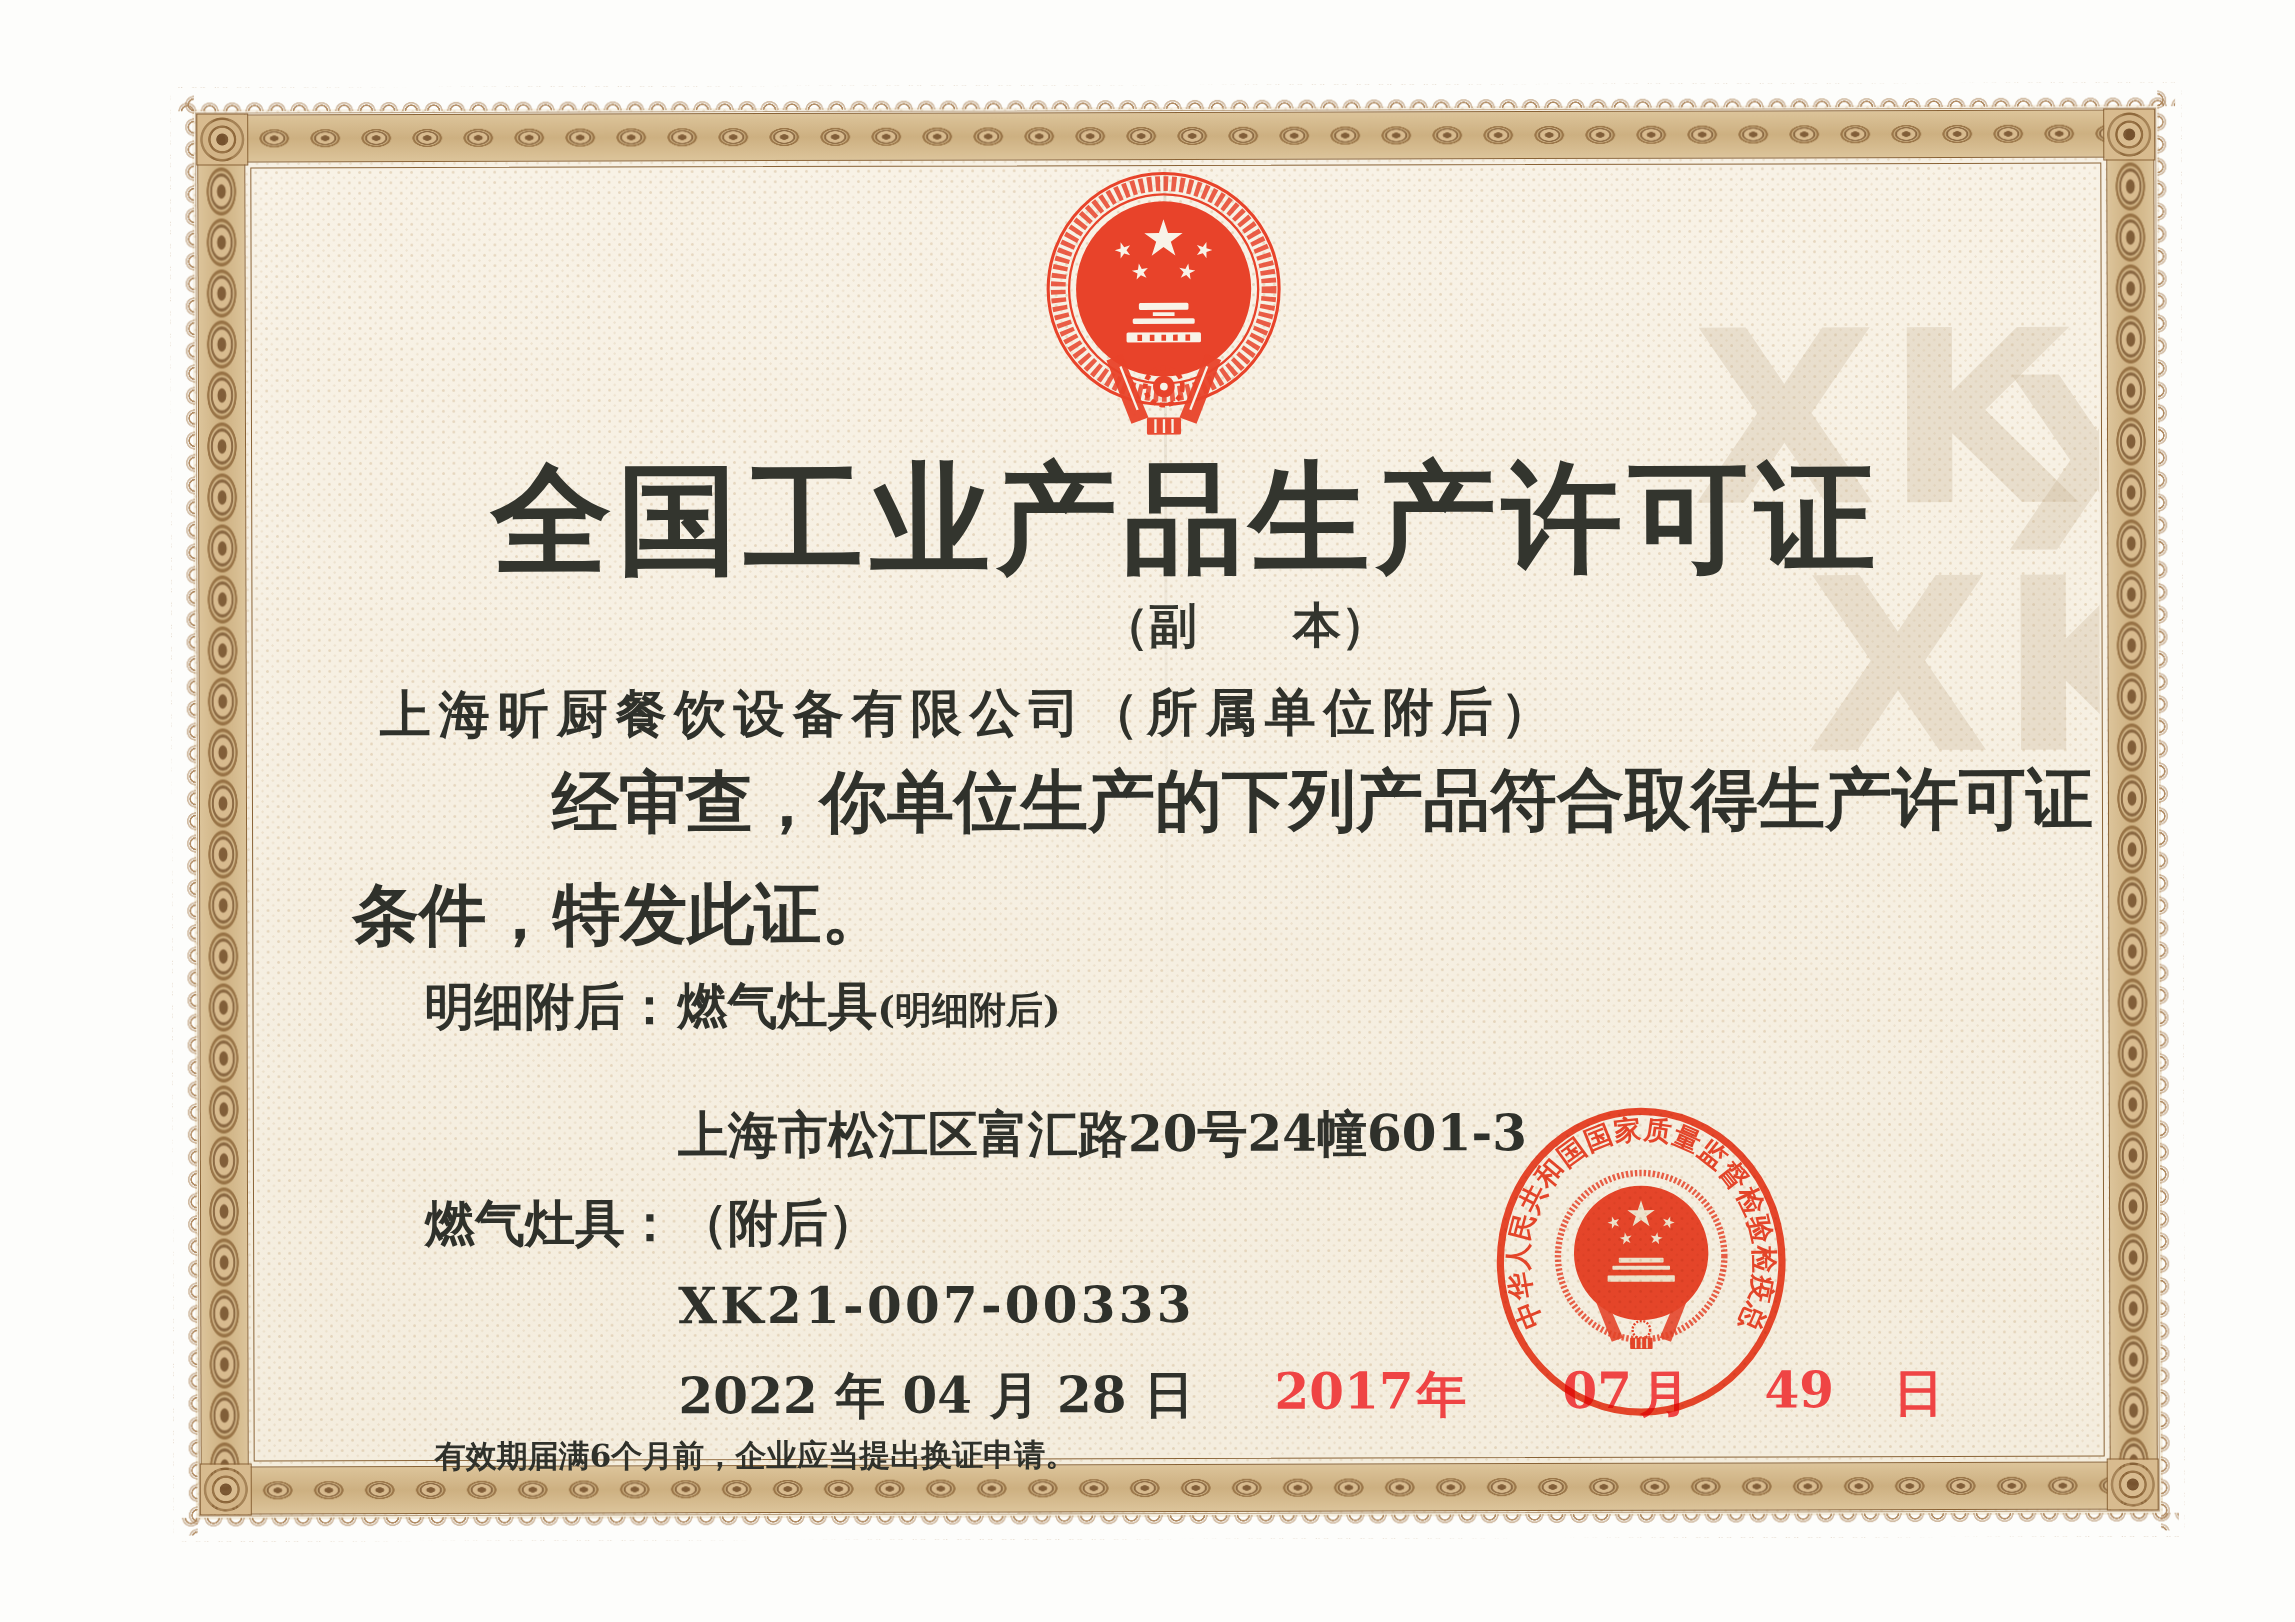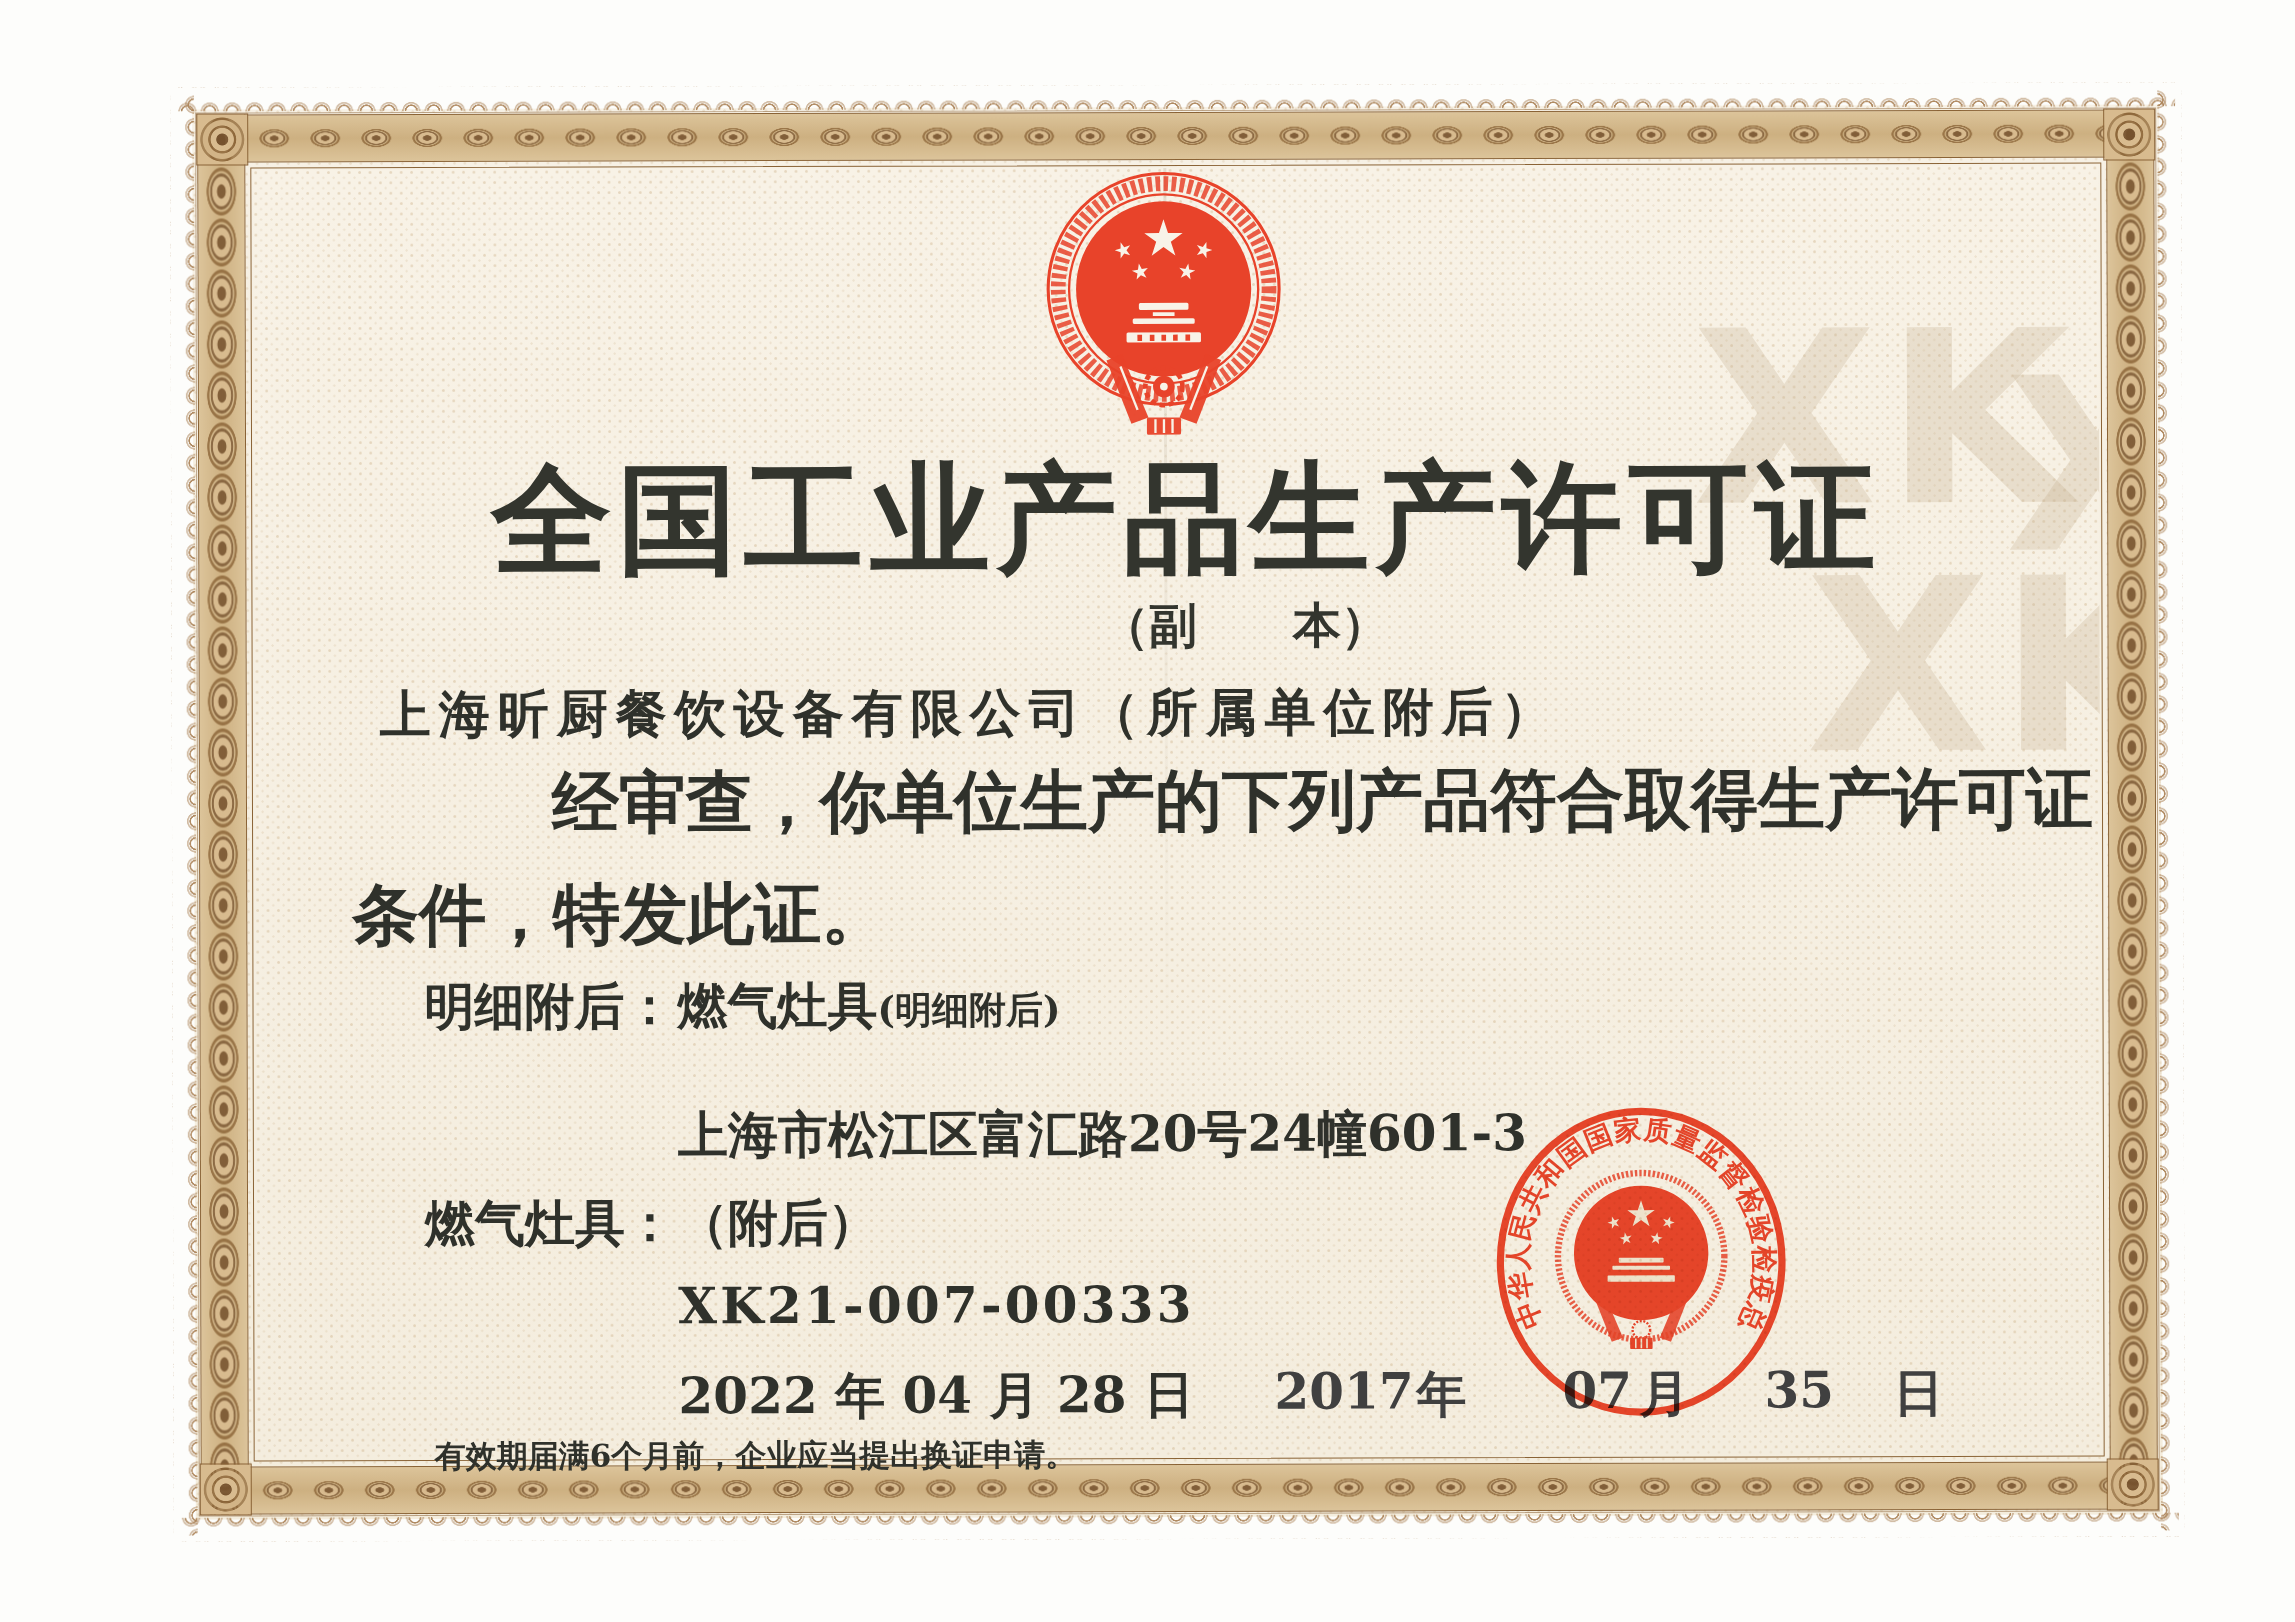--- a/index.html
+++ b/index.html
@@ -105,21 +105,21 @@
   .frow{position:absolute;left:0;width:100%;height:56px;font-weight:700;color:#2f312b;}
   .flabel{position:absolute;left:252px;font-size:50px;white-space:pre;}
   .fvalue{position:absolute;left:505px;font-size:50px;white-space:nowrap;}
   .fnote-sm{font-size:37px;text-align:center;}
   .mono-serif{letter-spacing:3.2px;}
   .row0{top:887px;} .row1{top:1016px;} .row2{top:1104px;} .row3{top:1190px;} .row4{top:1277px;}
   .renewal{
     position:absolute;left:261px;top:1349px;
     font-size:31px;font-weight:600;color:#2f312b;white-space:nowrap;
   }
-  .idate{position:absolute;top:1277px;font-size:50px;font-weight:700;color:#404040;white-space:nowrap;}
+  .idate{position:absolute;top:1277px;font-size:50px;font-weight:700;color:#ef4444;white-space:nowrap;}
   .ix-year{left:1101px;} .ix-yu{left:1243px;} .ix-mon{left:1389px;} .ix-mu{left:1466px;}
   .ix-day{left:1591px;} .ix-du{left:1720px;}
   .seal{
     position:absolute;left:1320px;top:1020px;width:296px;height:316px;
     mix-blend-mode:multiply;opacity:.94;
   }
 </style>
 </head>
 <body>
 
@@ -220,21 +220,21 @@
   <div class="frow row4">
     <span class="fvalue">2022 年 04 月 28 日</span>
   </div>
 
   <div class="renewal">有效期届满6个月前，企业应当提出换证申请。</div>
 
   <span class="idate ix-year">2017</span>
   <span class="idate ix-yu">年</span>
   <span class="idate ix-mon">07</span>
   <span class="idate ix-mu">月</span>
-  <span class="idate ix-day">35</span>
+  <span class="idate ix-day">49</span>
   <span class="idate ix-du">日</span>
 
   <div class="seal">
     <svg width="296" height="316" viewBox="0 0 370 394" xmlns="http://www.w3.org/2000/svg">
       <defs>
         <path id="star-b" d="M0,-1L0.2245,-0.309L0.951,-0.309L0.3633,0.1181L0.5878,0.809L0,0.382L-0.5878,0.809L-0.3633,0.1181L-0.951,-0.309L-0.2245,-0.309Z"></path>
         <path id="seal-text-arc" d="M 62,274 A 142,154 0 1 1 308,274" fill="none"></path>
       </defs>
       <ellipse cx="185" cy="197" rx="176" ry="188" fill="none" stroke="#ee3e22" stroke-width="9"></ellipse>
       <text font-family="DejaVu Serif, Liberation Serif, serif" font-size="34" font-weight="700" fill="#ee3e22" letter-spacing="1">

